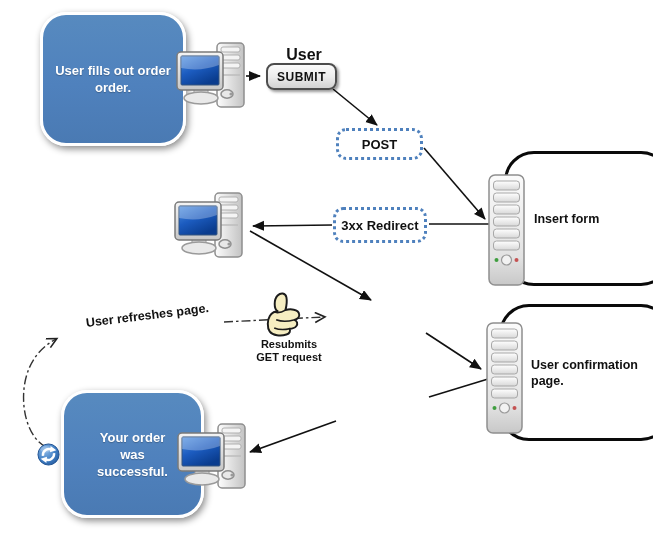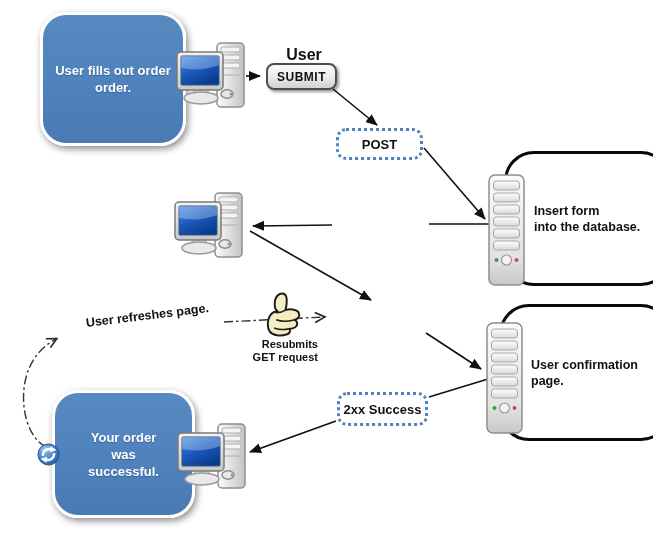--- a/index.html
+++ b/index.html
@@ -163,55 +163,54 @@
 
   <svg class="abs node icon" style="left:176px;top:42px;" width="70" height="74">
       <use href="#sym-computer"></use>
     </svg>
 
   <div class="abs node small-label" style="left:269px;top:46px;width:70px;">User clicks</div>
   <div class="abs node http-box" style="left:336px;top:128px;width:81px;height:26px;">POST</div>
 
   <div class="abs node submit-shape" style="left:266px;top:63px;width:67px;height:23px;">SUBMIT</div>
 
+  <div class="abs node http-box" style="left:333px;top:207px;width:88px;height:30px;">3xx Redirect</div>
 
   <svg class="abs node icon" style="left:174px;top:192px;" width="70" height="74">
       <use href="#sym-computer"></use>
     </svg>
 
   <div class="abs node terminator-box" style="left:504px;top:151px;width:134px;height:129px;padding-left:27px;">
     <div>Insert form</div>
-    <div>into the database.</div>
   </div>
   <svg class="abs node icon" style="left:488px;top:174px;" width="37" height="112">
       <use href="#sym-server"></use>
     </svg>
 
 
   <div class="abs node tilt-label" style="left:86px;top:316px;">User refreshes page.</div>
 
   <svg class="abs node icon" style="left:261px;top:290px;" width="45" height="50">
       <use href="#sym-thumb"></use>
     </svg>
-  <div class="abs node caption" style="left:236px;top:338px;width:82px;text-align:right;">
+  <div class="abs node caption" style="left:248px;top:338px;width:82px;">
     <div>Resubmits</div>
     <div>GET request</div>
   </div>
 
   <div class="abs node terminator-box" style="left:499px;top:304px;width:137px;height:131px;padding-left:29px;">
     <div>User confirmation</div>
     <div>page.</div>
   </div>
   <svg class="abs node icon" style="left:486px;top:322px;" width="37" height="112">
       <use href="#sym-server"></use>
     </svg>
 
-  <div class="abs node http-box" style="left:337px;top:392px;width:85px;height:28px;">2xx Success</div>
-
-  <div class="abs node process-box" style="left:52px;top:390px;width:137px;height:122px;">
+
+  <div class="abs node process-box" style="left:61px;top:390px;width:137px;height:122px;">
     <div>Your order</div>
     <div>was</div>
     <div>successful.</div>
   </div>
 
   <svg class="abs node icon" style="left:177px;top:423px;" width="70" height="74">
       <use href="#sym-computer"></use>
     </svg>
 
   <svg class="abs node icon" style="left:37px;top:443px;" width="23" height="23">

